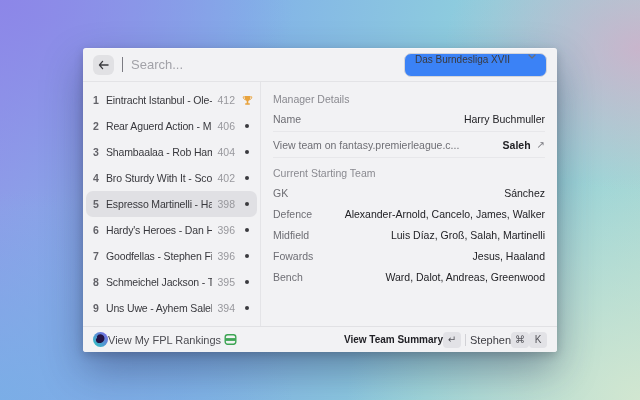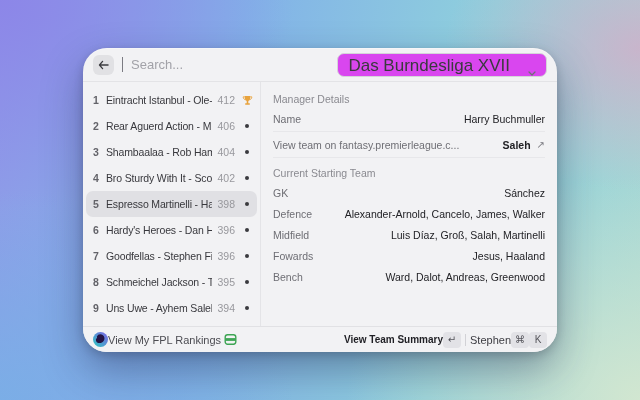--- a/index.html
+++ b/index.html
@@ -12,42 +12,42 @@
     position: absolute; inset: 0;
     background:
       radial-gradient(420px 300px at 0% 0%, rgba(140,132,232,.9), rgba(140,132,232,0) 70%),
       radial-gradient(300px 220px at 100% 12%, rgba(214,170,200,.75), rgba(214,170,200,0) 65%),
       radial-gradient(420px 320px at 100% 100%, rgba(214,232,208,.9), rgba(214,232,208,0) 70%),
       radial-gradient(420px 300px at 0% 100%, rgba(120,176,230,.85), rgba(120,176,230,0) 70%),
       linear-gradient(100deg, #8f9ae8 0%, #82b2e8 35%, #8fd0dc 70%, #a8d8d4 100%);
   }
   .window {
     position: absolute; left: 83px; top: 48px; width: 474px; height: 304px;
-    background: #f2f2f4; border-radius: 24px; overflow: hidden;
+    background: #f2f2f4; border-radius: 3px; overflow: hidden;
     box-shadow: 0 1px 0 rgba(255,255,255,.35) inset, 0 18px 40px rgba(25,30,70,.38), 0 3px 10px rgba(0,0,0,.18);
   }
   
   .header {
     height: 34px; display: flex; align-items: center; gap: 8px;
     padding: 0 10px; border-bottom: 1px solid #e3e3e6;
   }
   .back-btn {
     width: 21px; height: 20px; border-radius: 6px; background: #e1e1e4;
     display: grid; place-items: center; flex: none; cursor: default;
   }
   .caret { width: 1px; height: 15px; background: #7b7b82; flex: none; }
   .search-input {
     flex: 1; border: none; outline: none; background: transparent;
     font-family: inherit; font-size: 13px; color: #333;
   }
   .search-input::placeholder { color: #a2a2a8; }
   .dropdown {
-    flex: none; height: 24px; display: flex; align-items: flex-end; gap: 18px;
-    padding: 0 10px; background: #d946ef; border: 1px solid #d5d5d9;
-    border-radius: 7px; font-size: 17px; color: #3a3a3e;
+    flex: none; height: 24px; display: flex; align-items: flex-start; gap: 18px;
+    padding: 0 10px; background: #3b82f6; border: 1px solid #d5d5d9;
+    border-radius: 7px; font-size: 10px; color: #3a3a3e;
   }
   
   .body { display: flex; height: 244px; }
   .list-panel {
     width: 178px; flex: none; border-right: 1px solid #e4e4e7;
     padding: 5px 0; overflow: hidden;
   }
   .row {
     height: 26px; margin: 0 3px; padding: 0 4px 0 5px; border-radius: 7px;
     display: flex; align-items: center;

